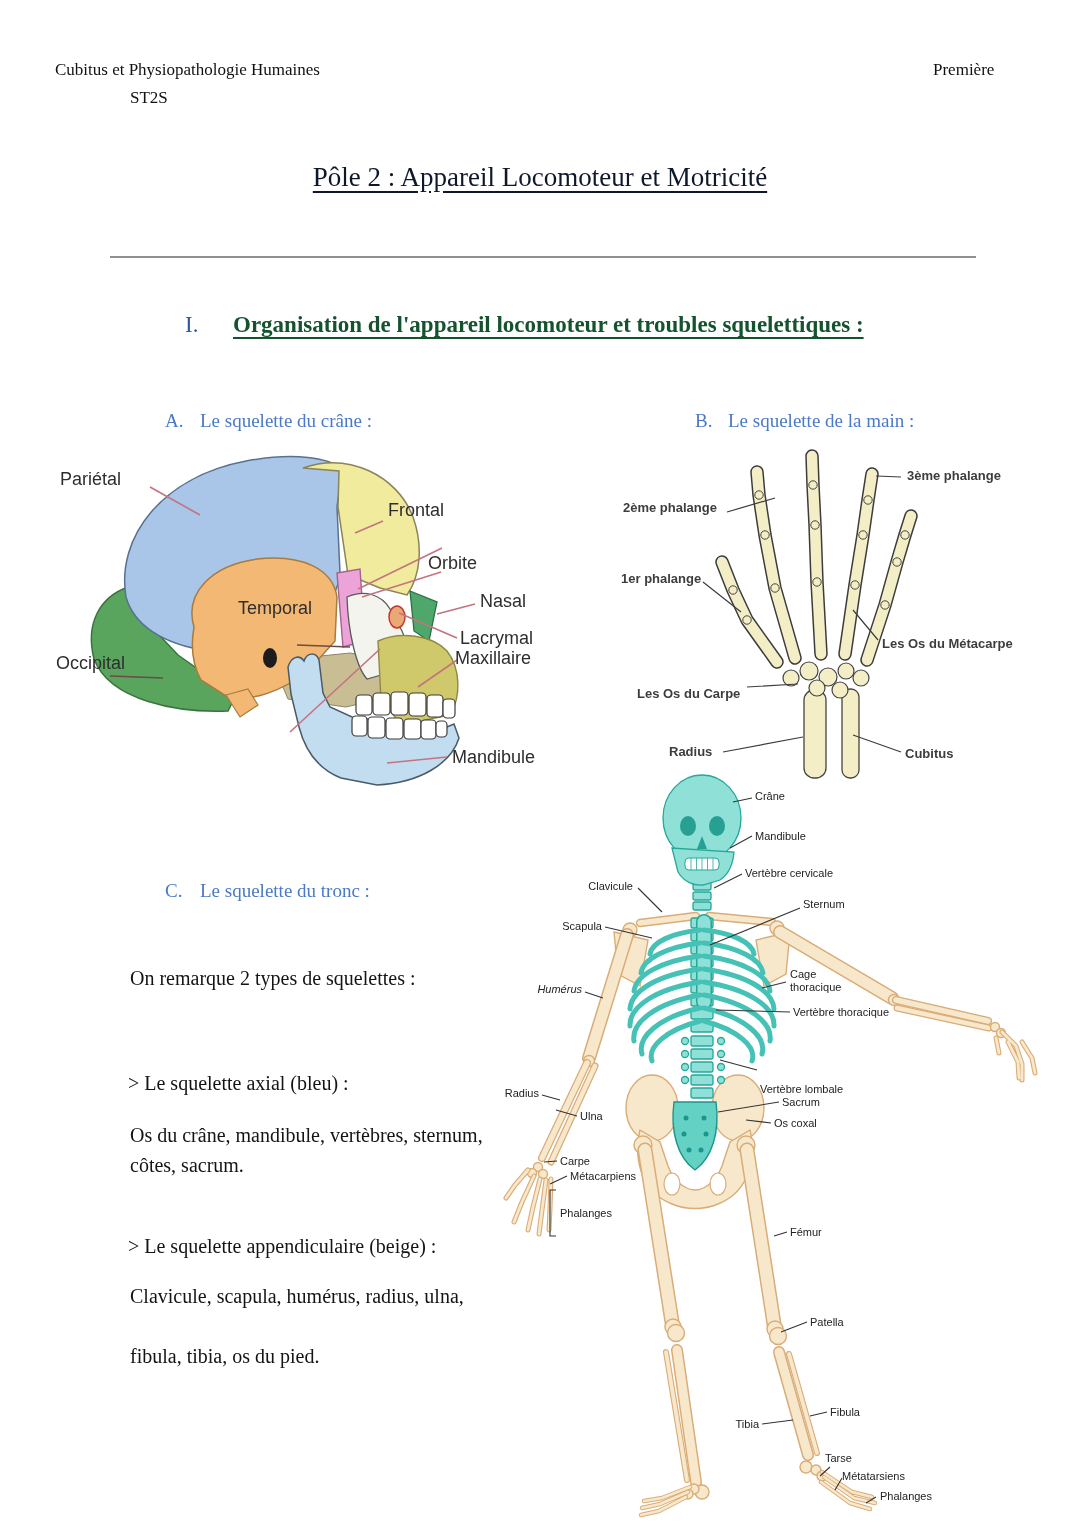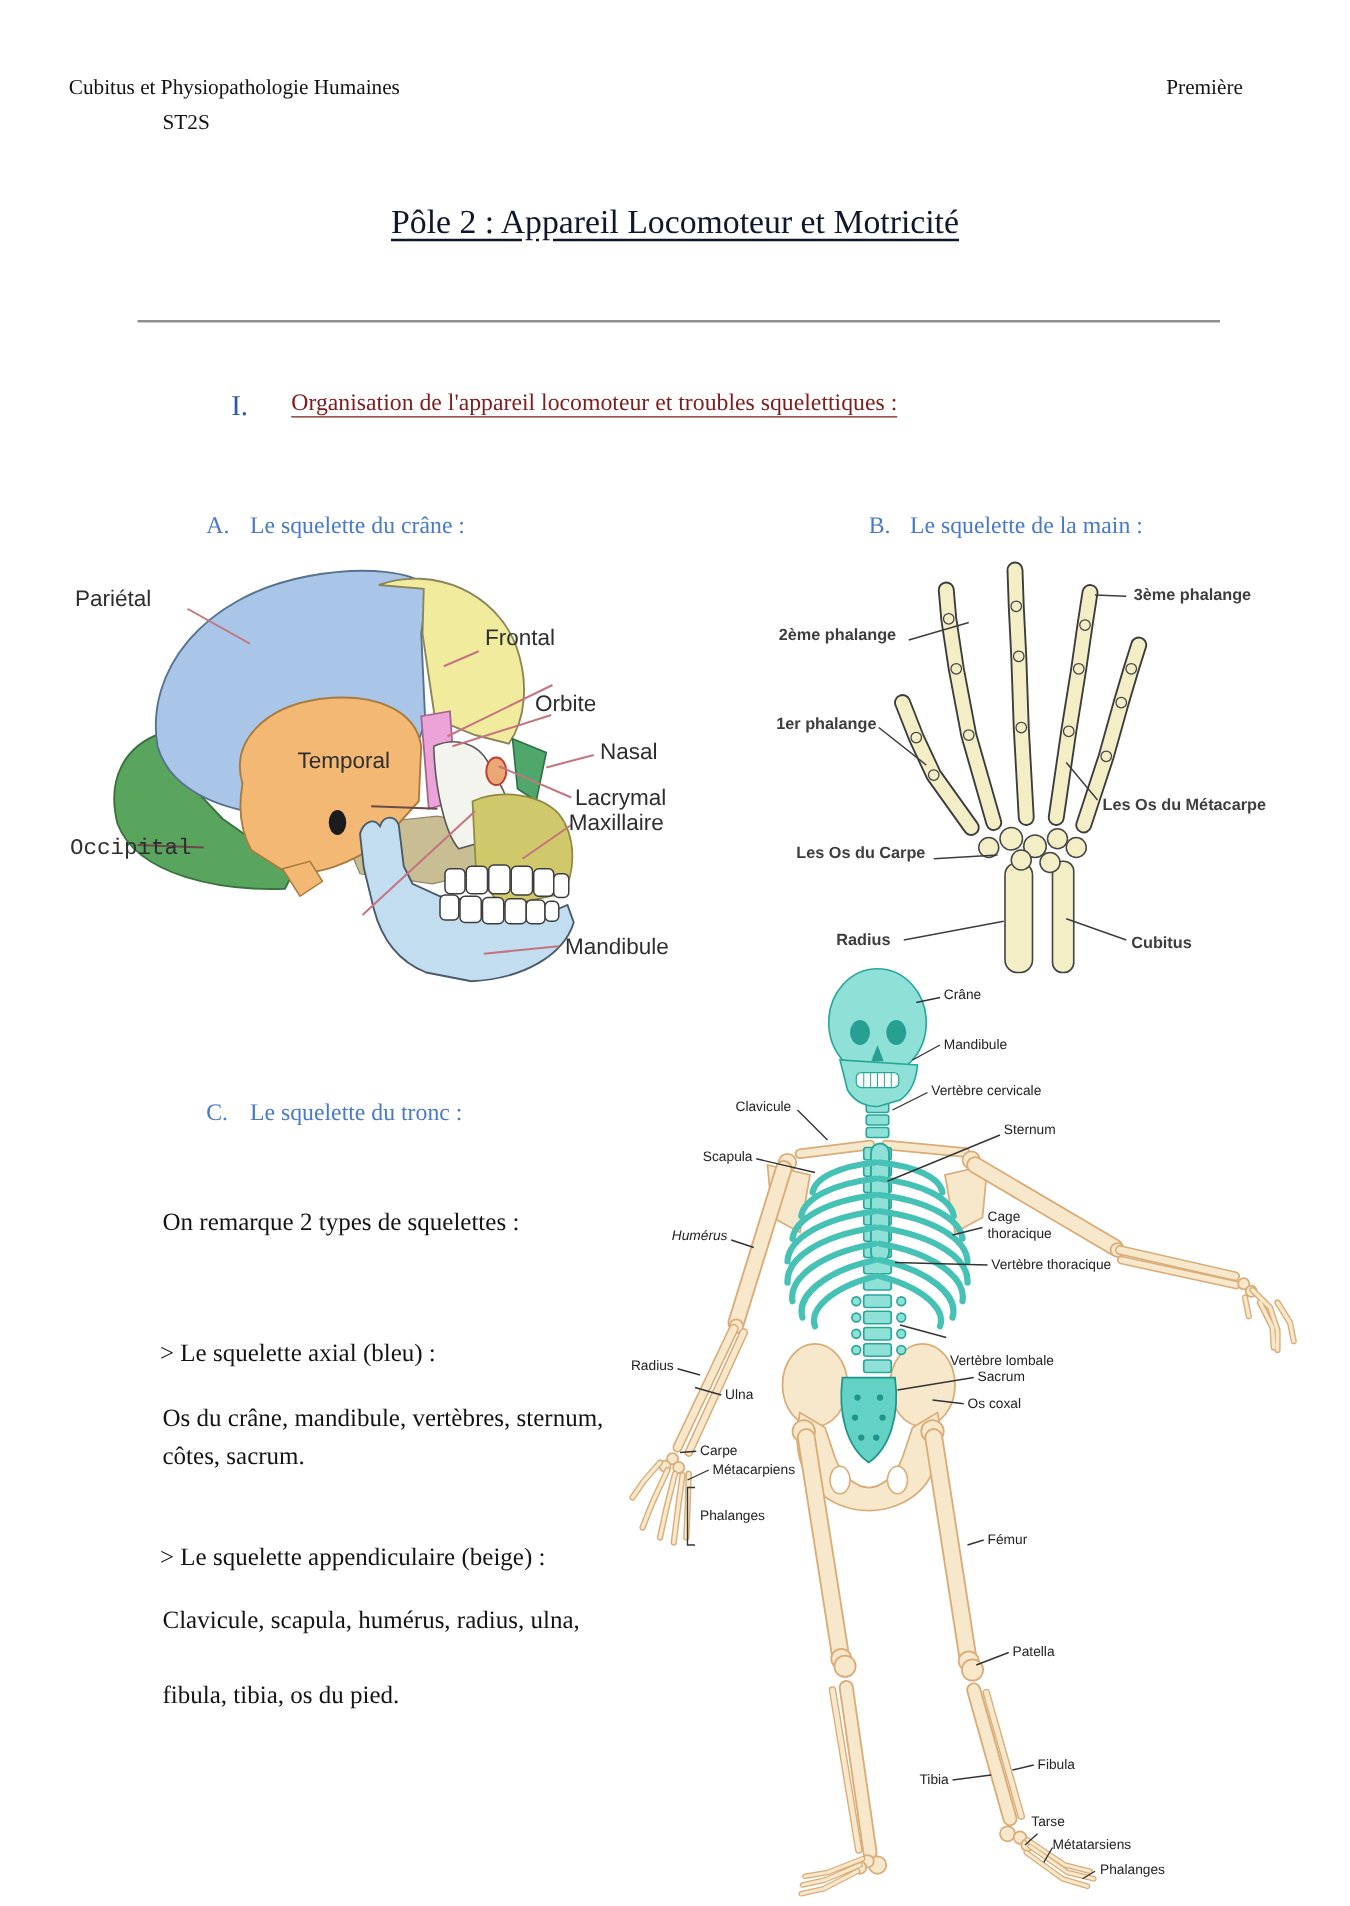--- a/index.html
+++ b/index.html
@@ -4,21 +4,21 @@
 <style>
   html,body{margin:0;padding:0;background:#fff;}
   .page{position:relative;width:1080px;height:1525px;background:#ffffff;overflow:hidden;
         font-family:"Liberation Serif", serif;color:#1a1a1a;}
   .abs{position:absolute;}
   .hdr{font-size:17px;color:#111;}
   .doc-title{width:1080px;text-align:center;font-size:27px;color:#0f172a;}
   .doc-title span{text-decoration:underline;text-underline-offset:5px;}
   .rule{height:2px;background:#8f8f8f;}
   .sec-num{font-size:23px;color:#2f57ad;}
-  .sec-head{font-size:19px;color:#7f1d1d;text-decoration:underline;text-underline-offset:5px;}
+  .sec-head{font-size:23px;color:#14532d;text-decoration:underline;text-underline-offset:5px;font-weight:bold;}
   .sub-letter{font-size:19px;color:#4a7ac7;}
   .sub-label{font-size:19px;color:#4a7ac7;}
   .btx{font-size:20px;color:#141414;line-height:30px;}
   
   .slabel{font-family:"Liberation Sans", sans-serif;font-size:18px;color:#2e2e2e;white-space:nowrap;}
   .hlabel{font-family:"Liberation Sans", sans-serif;font-size:13px;font-weight:bold;color:#3d3d3d;white-space:nowrap;}
   .klabel{font-family:"Liberation Sans", sans-serif;font-size:11px;color:#222;white-space:pre-line;line-height:13px;}
   .lbl-r{transform:translateX(-100%);}
   svg{position:absolute;left:0;top:0;}
   
@@ -102,21 +102,21 @@
       <path d="M 100,42 L 150,70 M 333,76 L 305,88 M 392,103 L 308,144 M 391,127 L 312,152 M 425,159 L 387,169 M 407,193 L 349,168 M 407,215 L 368,242 M 330,204 L 240,287 M 397,312 L 337,318" stroke="#c4737f" stroke-width="1.6" fill="none"></path>
       <path d="M 247,200 L 300,202 M 60,231 L 113,233" stroke="#6b4a4a" stroke-width="1.6" fill="none"></path>
     </svg>
     <div class="abs slabel" style="left:10px;top:24px;">Pariétal</div>
     <div class="abs slabel" style="left:338px;top:55px;">Frontal</div>
     <div class="abs slabel" style="left:378px;top:108px;">Orbite</div>
     <div class="abs slabel" style="left:430px;top:146px;">Nasal</div>
     <div class="abs slabel" style="left:410px;top:183px;">Lacrymal</div>
     <div class="abs slabel" style="left:405px;top:203px;">Maxillaire</div>
     <div class="abs slabel" style="left:188px;top:153px;">Temporal</div>
-    <div class="abs slabel" style="left:6px;top:224px;font-family:Liberation Mono, monospace;">Occipital</div>
+    <div class="abs slabel" style="left:6px;top:208px;">Occipital</div>
     <div class="abs slabel" style="left:402px;top:302px;">Mandibule</div>
   </div>
 
   <div class="abs" style="left:595px;top:440px;width:465px;height:345px;">
     <svg width="465" height="345" viewBox="0 0 465 345">
 
       <rect x="209" y="250" width="22" height="88" rx="10" fill="#f3eec5" stroke="#444" stroke-width="1.3"></rect>
       <rect x="247" y="249" width="17" height="89" rx="8" fill="#f3eec5" stroke="#444" stroke-width="1.3"></rect>
 
       <g>
@@ -156,21 +156,21 @@
           <circle cx="222" cy="248" r="8"></circle>
           <circle cx="245" cy="250" r="8"></circle>
       </g>
 
       <path d="M 281,36 L 306,37 M 132,72 L 180,58 M 108,142 L 146,172 M 283,200 L 258,170 M 152,247 L 203,244 M 128,312 L 208,297 M 306,312 L 258,295" stroke="#3d3d3d" stroke-width="1.2" fill="none"></path>
     </svg>
     <div class="abs hlabel" style="left:312px;top:28px;">3ème phalange</div>
     <div class="abs hlabel" style="left:28px;top:60px;">2ème phalange</div>
     <div class="abs hlabel" style="left:26px;top:131px;">1er phalange</div>
     <div class="abs hlabel" style="left:287px;top:196px;">Les Os du Métacarpe</div>
-    <div class="abs hlabel" style="left:42px;top:234px;">Les Os du Carpe</div>
+    <div class="abs hlabel" style="left:42px;top:246px;">Les Os du Carpe</div>
     <div class="abs hlabel" style="left:74px;top:304px;">Radius</div>
     <div class="abs hlabel" style="left:310px;top:306px;">Cubitus</div>
   </div>
 
   <div class="abs sub-letter" style="left:165px;top:880px;">C.</div>
   <div class="abs sub-label" style="left:200px;top:880px;">Le squelette du tronc :</div>
 
   <div class="abs btx" style="left:130px;top:963px;">On remarque 2 types de squelettes :</div>
   <div class="abs btx" style="left:128px;top:1068px;">&gt; Le squelette axial (bleu) :</div>
   <div class="abs btx" style="left:130px;top:1120px;">Os du crâne, mandibule, vertèbres, sternum,</div>

